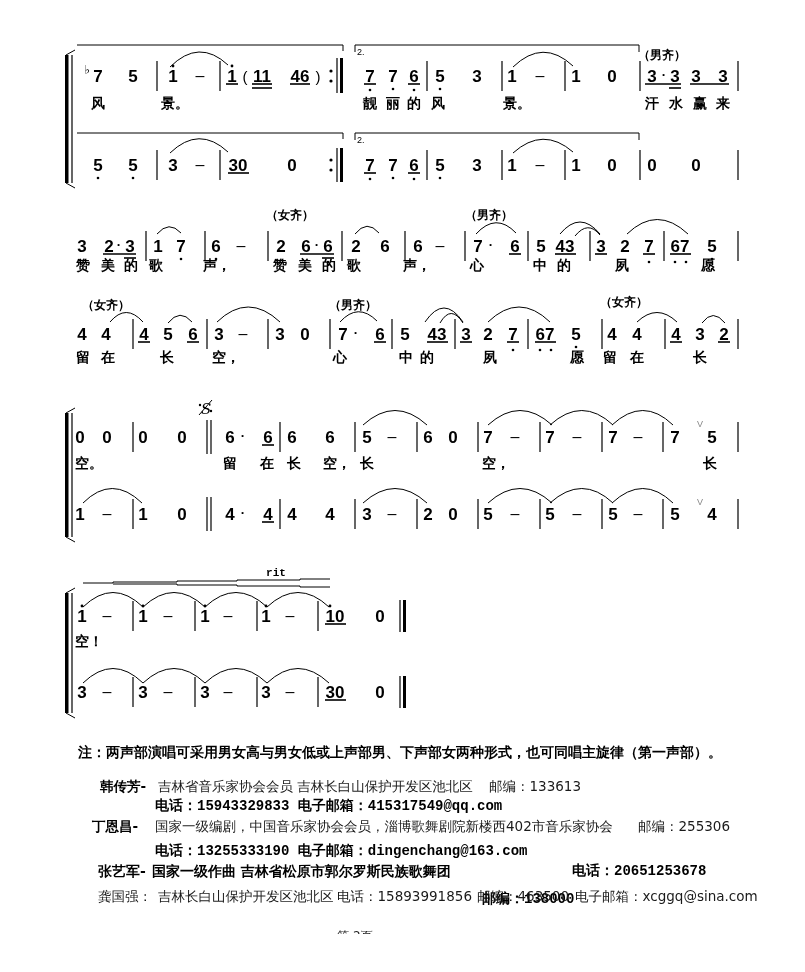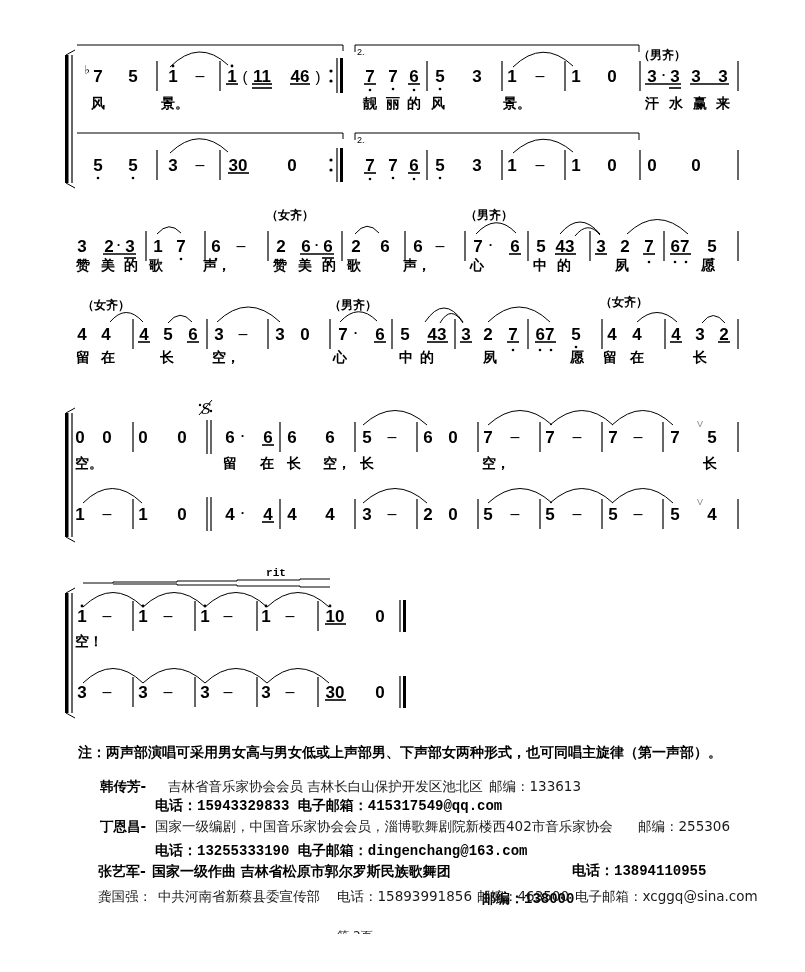--- a/index.html
+++ b/index.html
@@ -499,36 +499,36 @@
   <span class="n" style="left:266px;top:692px">3</span>
   <span class="n d" style="left:290px;top:692px">–</span>
   <span class="n" style="left:335px;top:692px">30</span>
   <span class="n" style="left:380px;top:692px">0</span>
 </div>
 
 <div>
   <span class="ft note" style="left:78px;top:752px">注：两声部演唱可采用男女高与男女低或上声部男、下声部女两种形式，也可同唱主旋律（第一声部）。</span>
 
   <span class="ft b" style="left:100px;top:787px">韩传芳-</span>
-  <span class="ft" style="left:168px;top:787px">吉林省音乐家协会会员 吉林长白山保护开发区池北区</span>
+  <span class="ft" style="left:158px;top:787px">吉林省音乐家协会会员 吉林长白山保护开发区池北区</span>
   <span class="ft" style="left:489px;top:787px">邮编：133613</span>
   <span class="ft m" style="left:155px;top:806px">电话：15943329833 电子邮箱：415317549@qq.com</span>
 
-  <span class="ft b" style="left:100px;top:827px">丁恩昌-</span>
+  <span class="ft b" style="left:92px;top:827px">丁恩昌-</span>
   <span class="ft" style="left:155px;top:827px">国家一级编剧，中国音乐家协会会员，淄博歌舞剧院新楼西402市音乐家协会</span>
   <span class="ft" style="left:638px;top:827px">邮编：255306</span>
   <span class="ft m" style="left:155px;top:851px">电话：13255333190 电子邮箱：dingenchang@163.com</span>
 
   <span class="ft b" style="left:98px;top:871px;font-size:14px">张艺军-</span>
   <span class="ft b" style="left:152px;top:871px;font-size:14px">国家一级作曲 吉林省松原市郭尔罗斯民族歌舞团</span>
   <span class="ft m" style="left:482px;top:899px">邮编：138000</span>
-  <span class="ft m" style="left:572px;top:871px">电话：13894110955</span>
+  <span class="ft m" style="left:572px;top:871px">电话：20651253678</span>
 
   <span class="ft" style="left:98px;top:897px">龚国强：</span>
-  <span class="ft" style="left:158px;top:897px">中共河南省新蔡县委宣传部</span>
+  <span class="ft" style="left:158px;top:897px">吉林长白山保护开发区池北区</span>
   <span class="ft" style="left:337px;top:897px">电话：15893991856</span>
   <span class="ft" style="left:477px;top:897px">邮编：463500</span>
   <span class="ft" style="left:575px;top:897px">电子邮箱：xcggq@sina.com</span>
 
   <div class="pgclip">
     <span>第 2页</span>
   </div>
 </div>
 
 </div>

